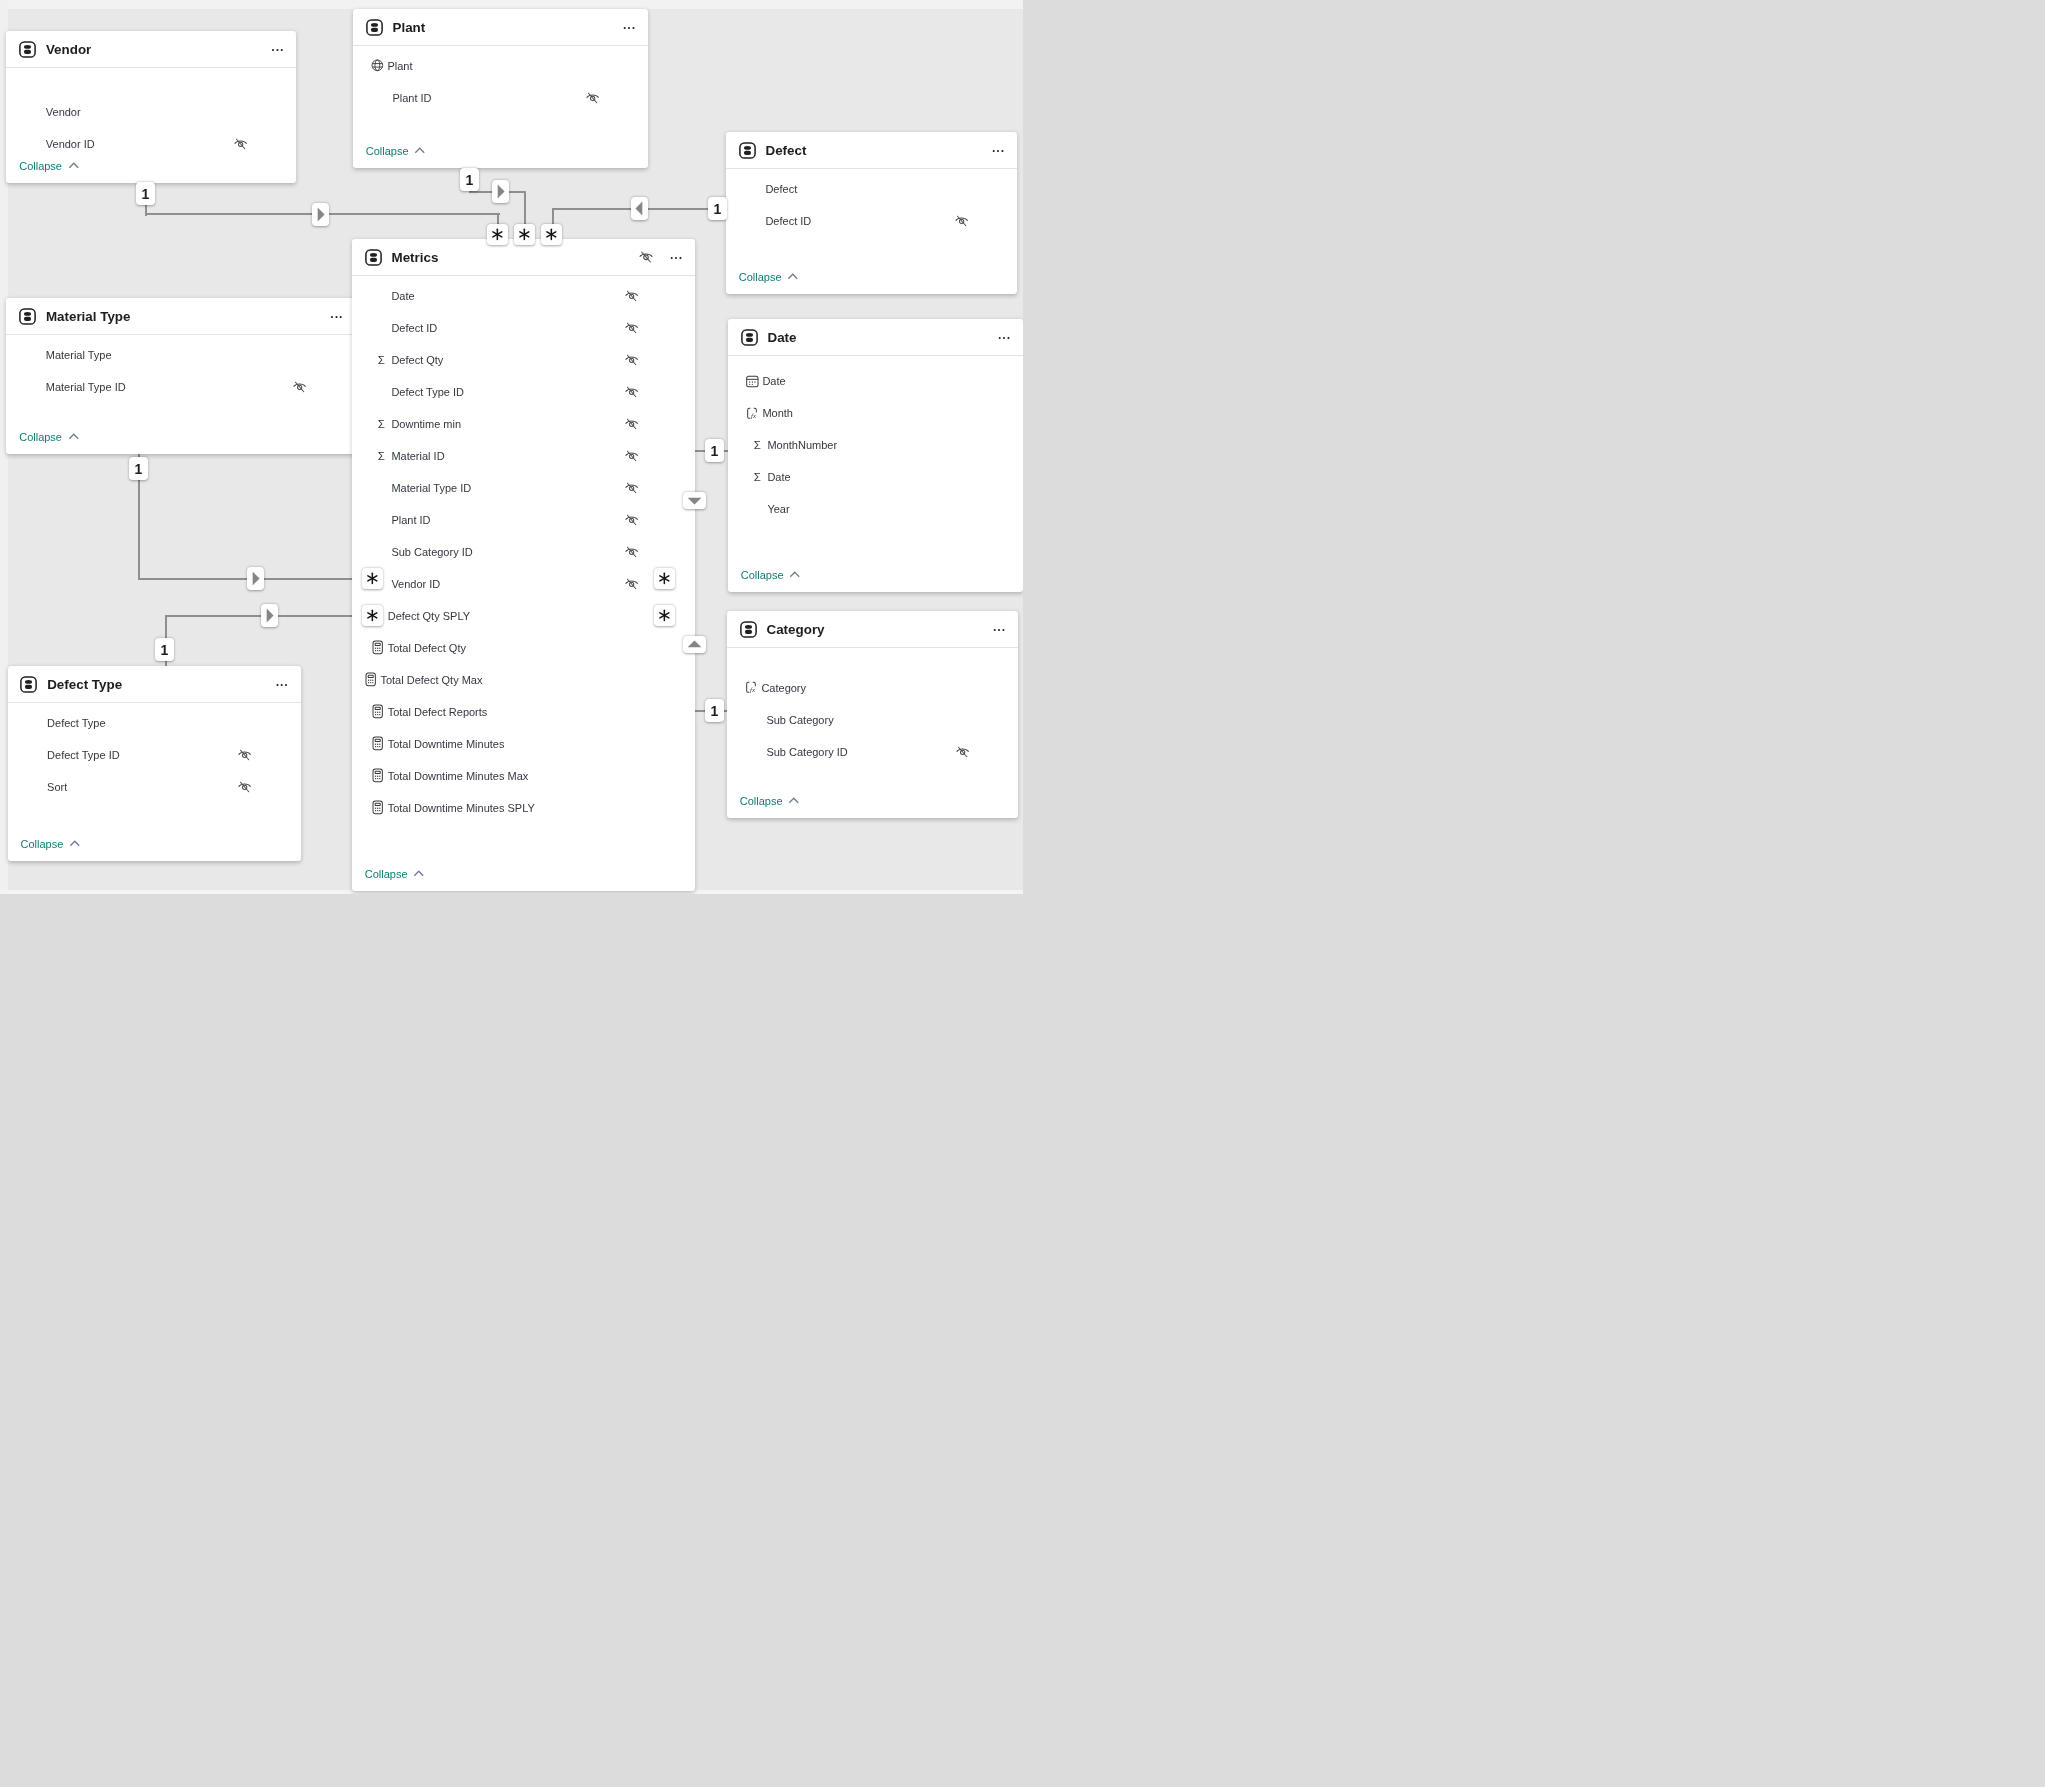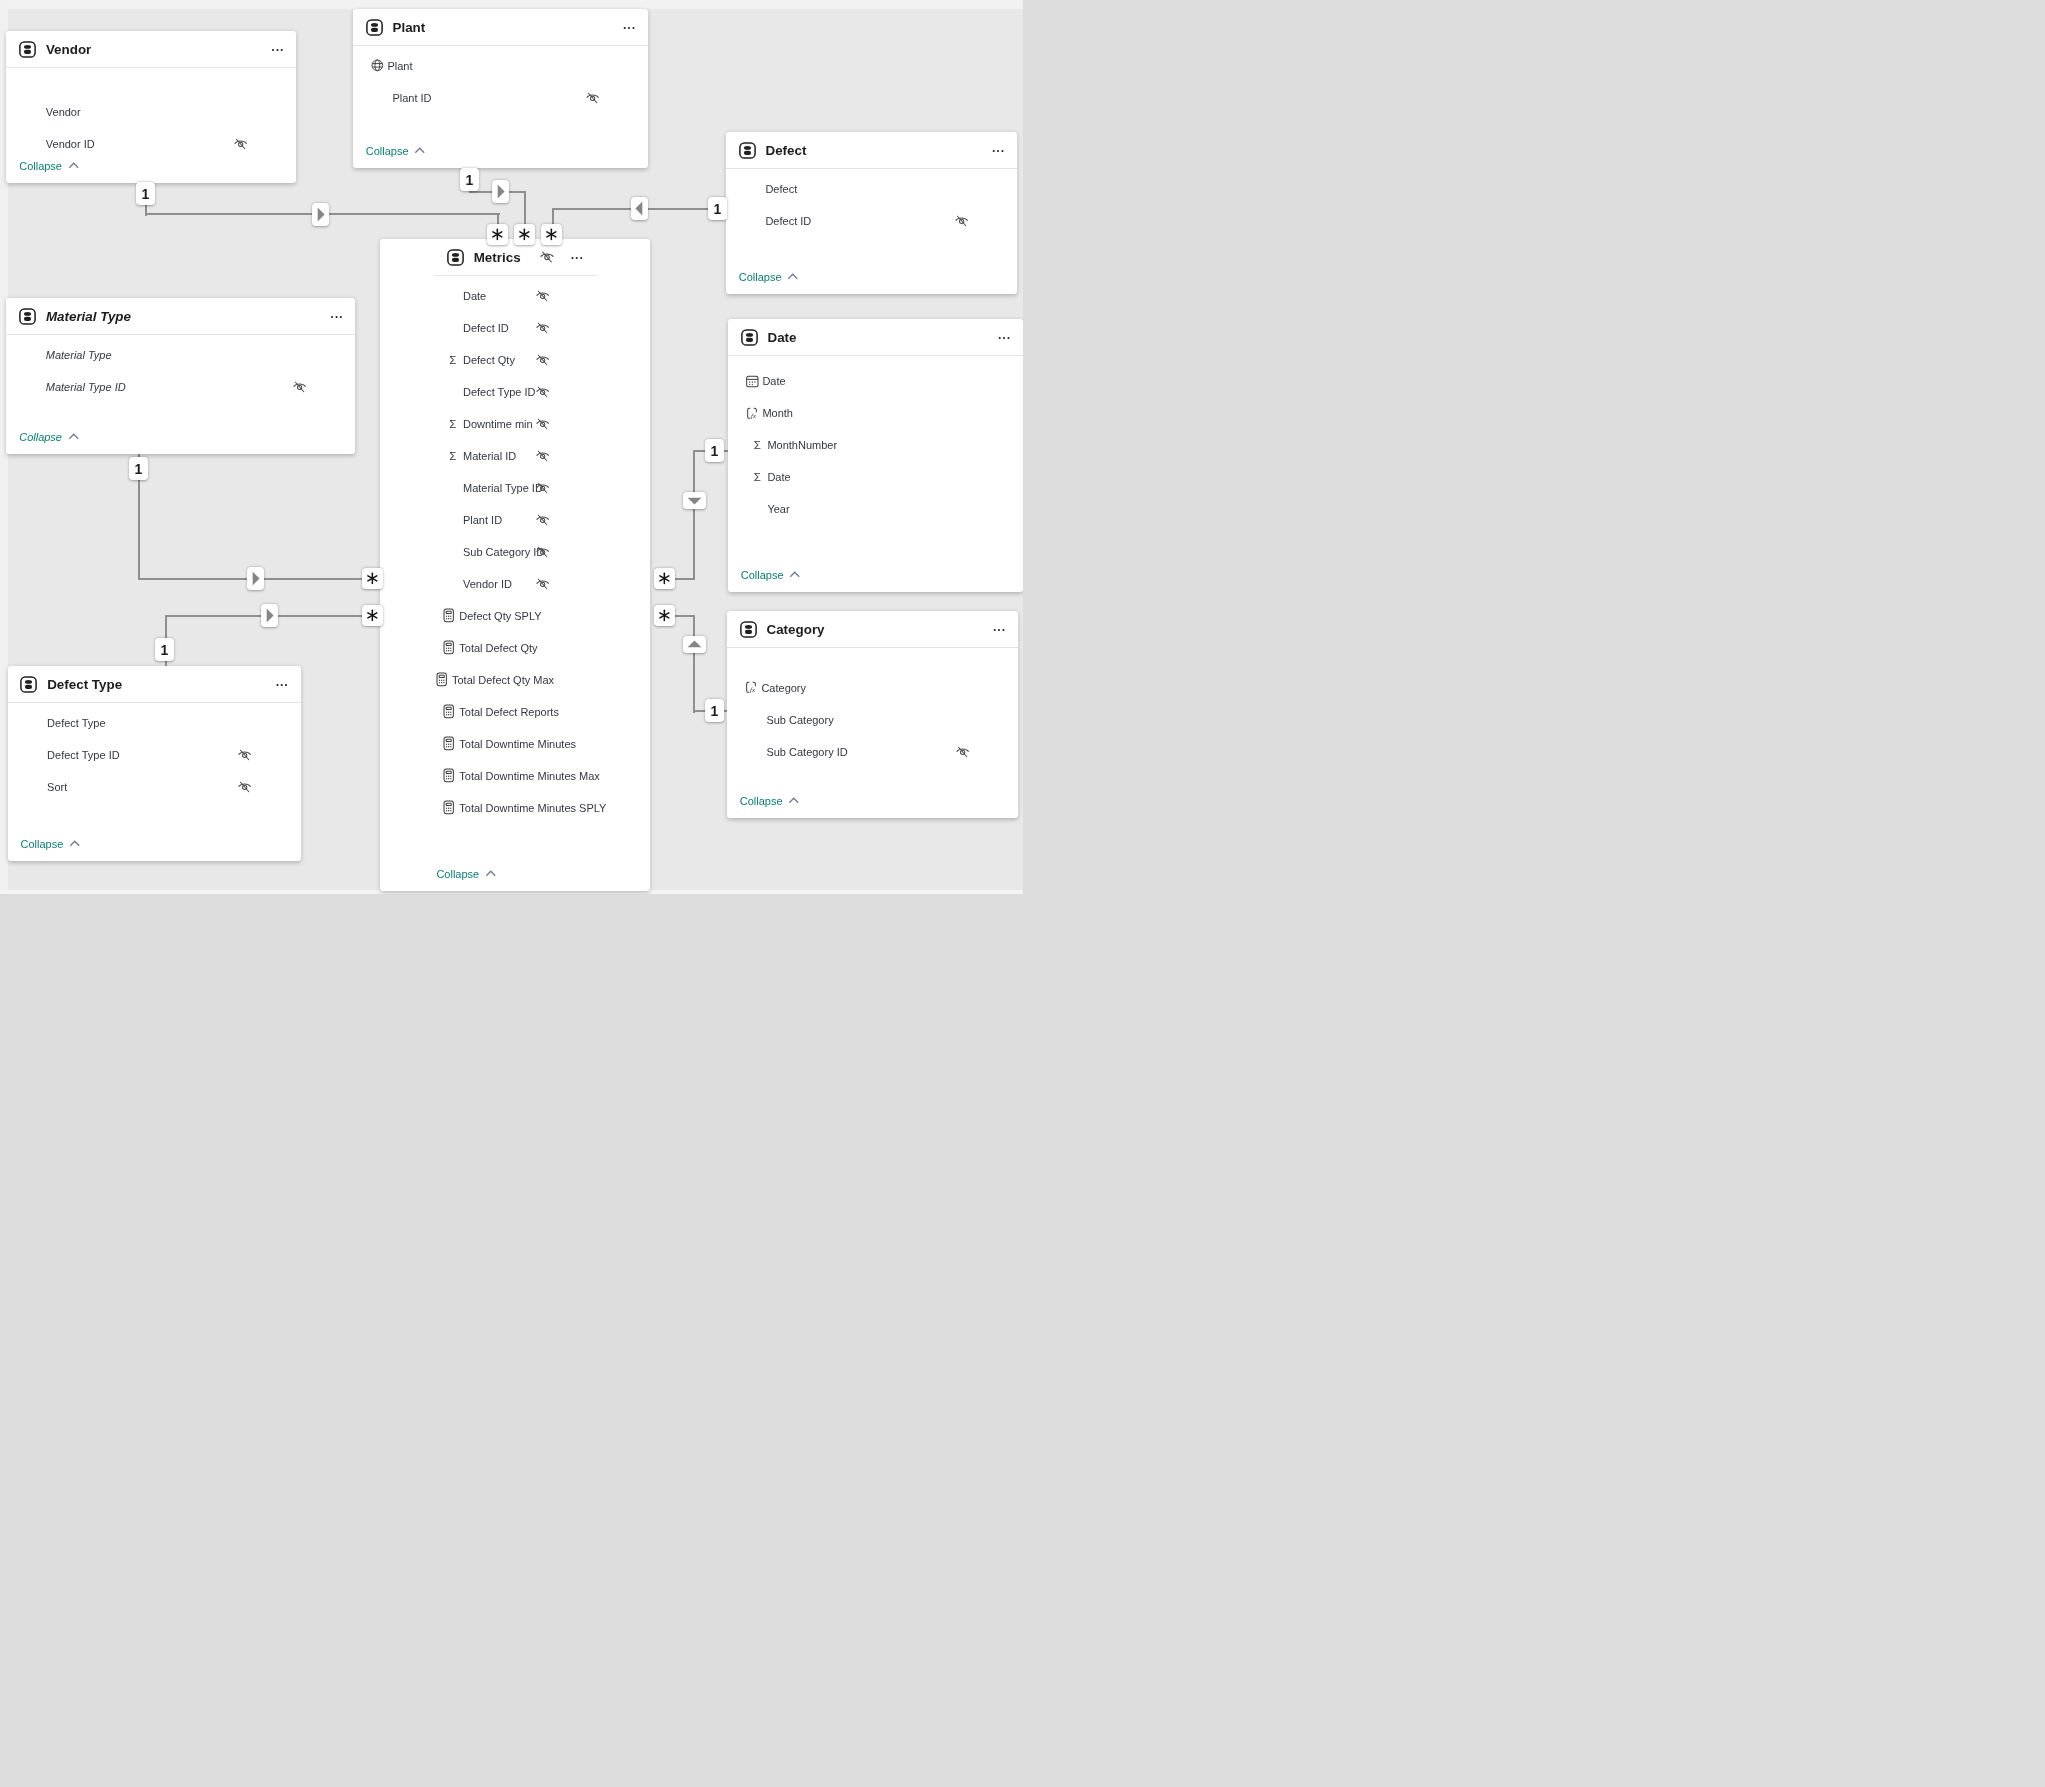--- a/index.html
+++ b/index.html
@@ -305,21 +305,21 @@
       </div>
       <div class="collapse-row">
         <span class="collapse-label">Collapse</span>
         <svg width="11.5" height="7" viewBox="0 0 18 11">
             <polyline points="2,9 9,2 16,9" fill="none" stroke="#6b7a90" stroke-width="2"></polyline>
           </svg>
       </div>
     </div>
   </div>
 
-  <div class="card" style="left:6.4px;top:298px;width:349px;height:156px;font-style:italic;">
+  <div class="card" style="left:6.4px;top:298px;width:349px;height:156px;">
     <div class="card-header">
       <svg width="19" height="19" viewBox="0 0 30 30">
           <rect x="3" y="3" width="24" height="24" rx="7" fill="none" stroke="#21201f" stroke-width="2.4"></rect>
           <ellipse cx="15" cy="11" rx="5.6" ry="3" fill="#21201f"></ellipse>
           <rect x="9.4" y="15.2" width="11.2" height="7" rx="3.4" fill="#21201f"></rect>
         </svg>
       <span class="card-title">Material Type</span>
       <span class="hd-spacer"></span>
       <span class="dots">•••</span>
     </div>
@@ -341,21 +341,21 @@
       </div>
       <div class="collapse-row">
         <span class="collapse-label">Collapse</span>
         <svg width="11.5" height="7" viewBox="0 0 18 11">
             <polyline points="2,9 9,2 16,9" fill="none" stroke="#6b7a90" stroke-width="2"></polyline>
           </svg>
       </div>
     </div>
   </div>
 
-  <div class="card card-metrics" style="left:380px;top:239px;width:270px;height:652px;align-items:center;">
+  <div class="card card-metrics" style="left:352px;top:239px;width:343px;height:652px;">
     <div class="card-header">
       <svg width="19" height="19" viewBox="0 0 30 30">
           <rect x="3" y="3" width="24" height="24" rx="7" fill="none" stroke="#21201f" stroke-width="2.4"></rect>
           <ellipse cx="15" cy="11" rx="5.6" ry="3" fill="#21201f"></ellipse>
           <rect x="9.4" y="15.2" width="11.2" height="7" rx="3.4" fill="#21201f"></rect>
         </svg>
       <span class="card-title">Metrics</span>
       <span class="hd-spacer"></span>
       <span class="hd-eye">
           <svg width="16" height="16" viewBox="0 0 24 24" fill="none" stroke="#4a4a4a" stroke-width="1.6" stroke-linecap="round">

